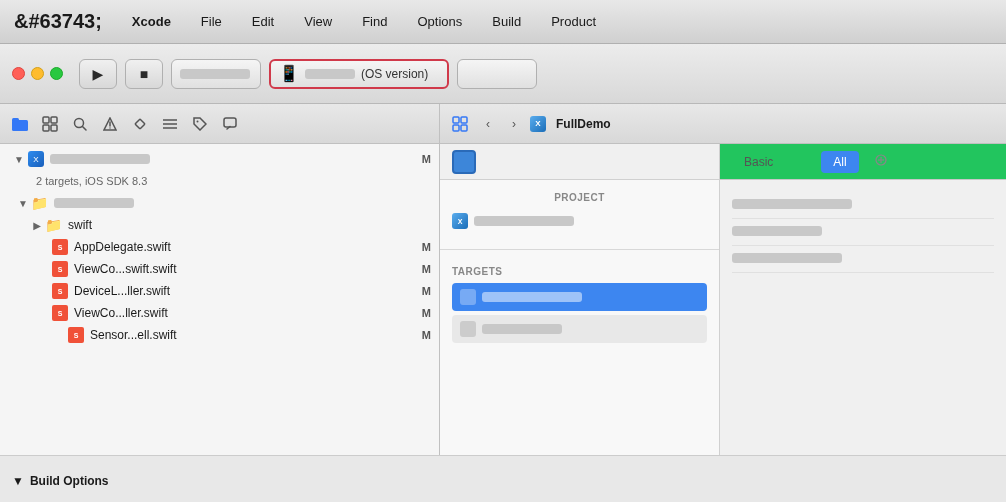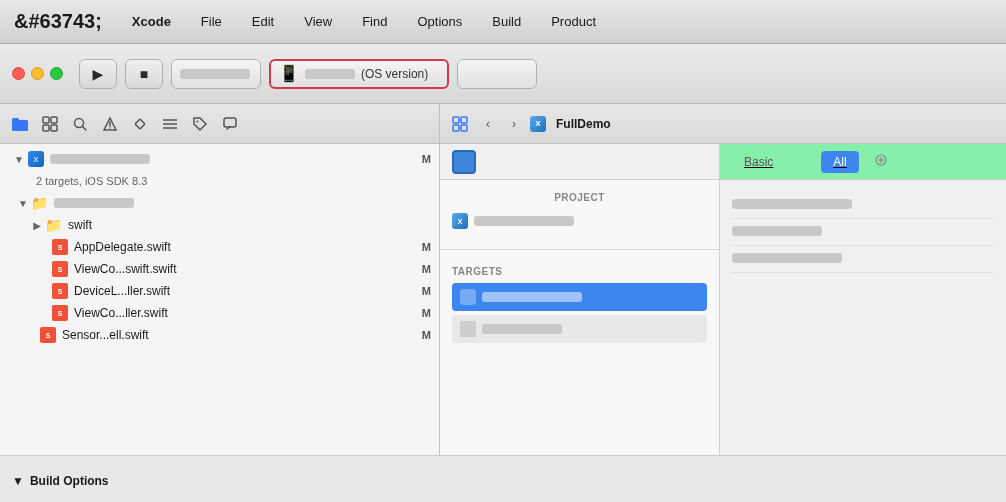--- a/index.html
+++ b/index.html
@@ -346,27 +346,26 @@
     
     .settings-panel {
       flex: 1;
       background: #f0f0f0;
       display: flex;
       flex-direction: column;
     }
 
     .settings-tabs {
       height: 36px;
-      background: #86efac;
+      background: #22c55e;
       border-bottom: 1px solid #c8c8c8;
       display: flex;
       align-items: center;
       padding: 0 12px;
       gap: 8px;
-      text-decoration: underline;
     }
     .settings-tab {
       font-size: 12px;
       padding: 4px 12px;
       border-radius: 4px;
       cursor: pointer;
       color: #555;
     }
     .settings-tab.active {
       background: #3d86f0;
@@ -563,21 +562,21 @@
 
       <div class="tree-item" style="padding-left:36px;">
         <span class="arrow" style="width:14px;"></span>
         <span class="file-icon">
           <div class="swift-icon">S</div>
         </span>
         <span>ViewCo...ller.swift</span>
         <span class="badge">M</span>
       </div>
 
-      <div class="tree-item" style="padding-left:24px;">
+      <div class="tree-item" style="padding-left:52px;">
         <span class="arrow" style="width:14px;"></span>
         <span class="file-icon">
           <div class="swift-icon">S</div>
         </span>
         <span>Sensor...ell.swift</span>
         <span class="badge">M</span>
       </div>
     </div>
   </div>
 

